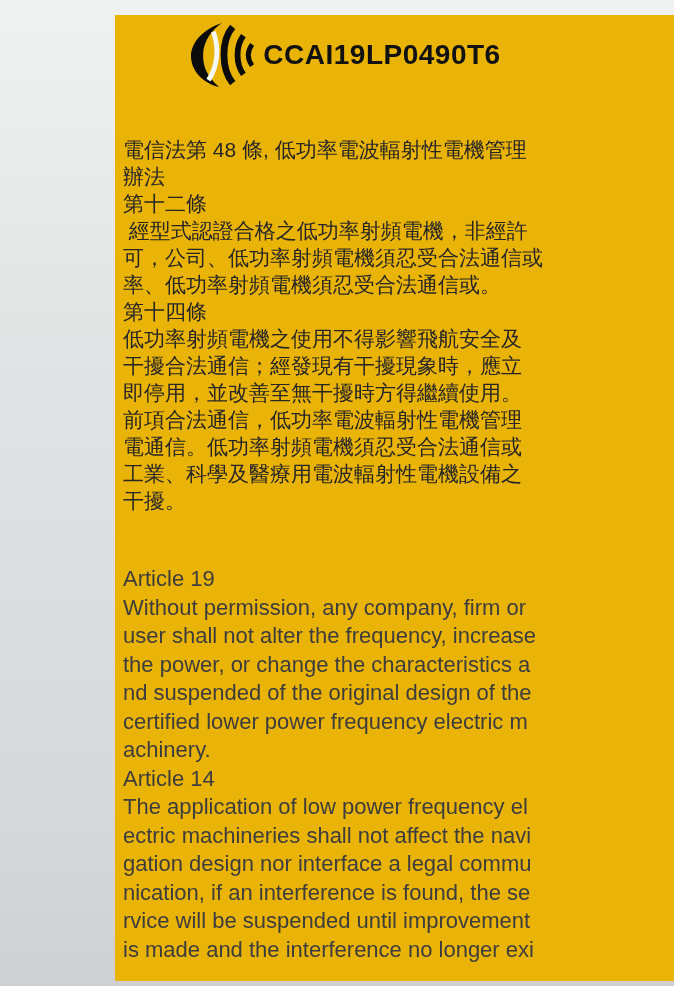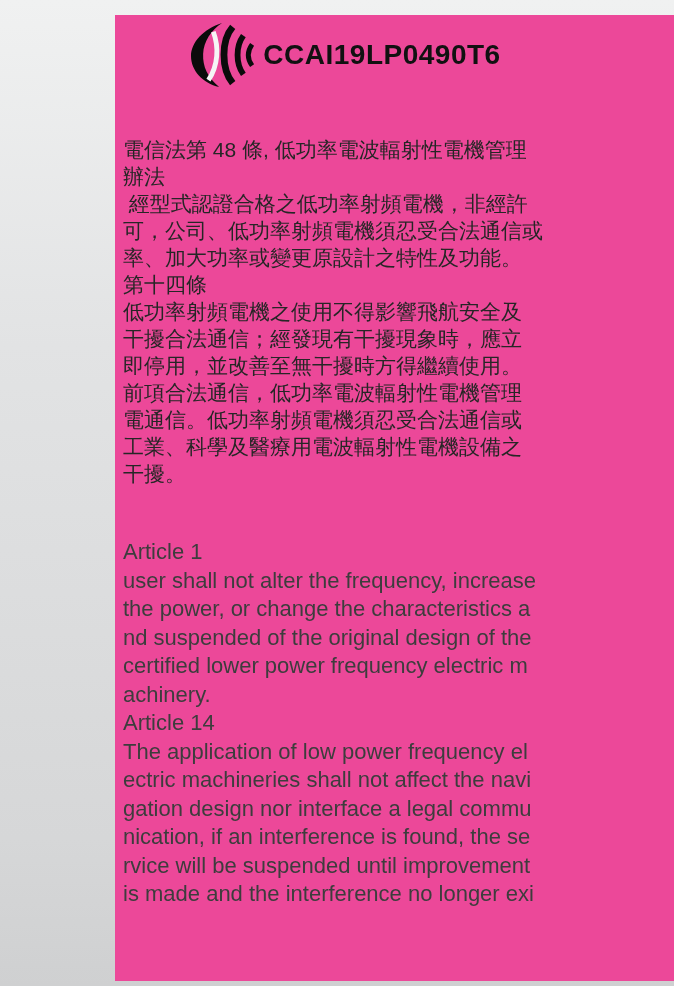--- a/index.html
+++ b/index.html
@@ -17,21 +17,21 @@
     position: relative;
     width: 674px;
     height: 986px;
   }
   .label-panel {
     position: absolute;
     left: 115px;
     top: 15px;
     width: 559px;
     height: 966px;
-    background: #ec4899;
+    background: #eab308;
     box-sizing: border-box;
     padding: 8px 0 0 8px;
   }
   .content-col {
     width: 445px;
   }
   .logo-row {
     display: flex;
     align-items: center;
     justify-content: center;
@@ -83,35 +83,37 @@
             <path d="M55 13 C47 24 47 42 55 53" stroke="#0b0b0b" stroke-width="6" fill="none"></path>
             <path d="M64 22 C59 29 59 37 64 44" stroke="#0b0b0b" stroke-width="5" fill="none"></path>
           </svg>
         </span>
         <span class="cert-id">CCAI19LP0490T6</span>
       </div>
 
       <div class="zh-text">
           <div>電信法第 48 條, 低功率電波輻射性電機管理</div>
           <div>辦法</div>
+          <div>第十二條</div>
           <div> 經型式認證合格之低功率射頻電機，非經許</div>
           <div>可，公司、低功率射頻電機須忍受合法通信或</div>
-          <div>率、加大功率或變更原設計之特性及功能。</div>
+          <div>率、低功率射頻電機須忍受合法通信或。</div>
           <div>第十四條</div>
           <div>低功率射頻電機之使用不得影響飛航安全及</div>
           <div>干擾合法通信；經發現有干擾現象時，應立</div>
           <div>即停用，並改善至無干擾時方得繼續使用。</div>
           <div>前項合法通信，低功率電波輻射性電機管理</div>
           <div>電通信。低功率射頻電機須忍受合法通信或</div>
           <div>工業、科學及醫療用電波輻射性電機設備之</div>
           <div>干擾。</div>
         </div>
 
       <div class="en-text">
-          <div>Article 1</div>
+          <div>Article 19</div>
+          <div>Without permission, any company, firm or</div>
           <div>user shall not alter the frequency, increase</div>
           <div>the power, or change the characteristics a</div>
           <div>nd suspended of the original design of the</div>
           <div>certified lower power frequency electric m</div>
           <div>achinery.</div>
           <div>Article 14</div>
           <div>The application of low power frequency el</div>
           <div>ectric machineries shall not affect the navi</div>
           <div>gation design nor interface a legal commu</div>
           <div>nication, if an interference is found, the se</div>

